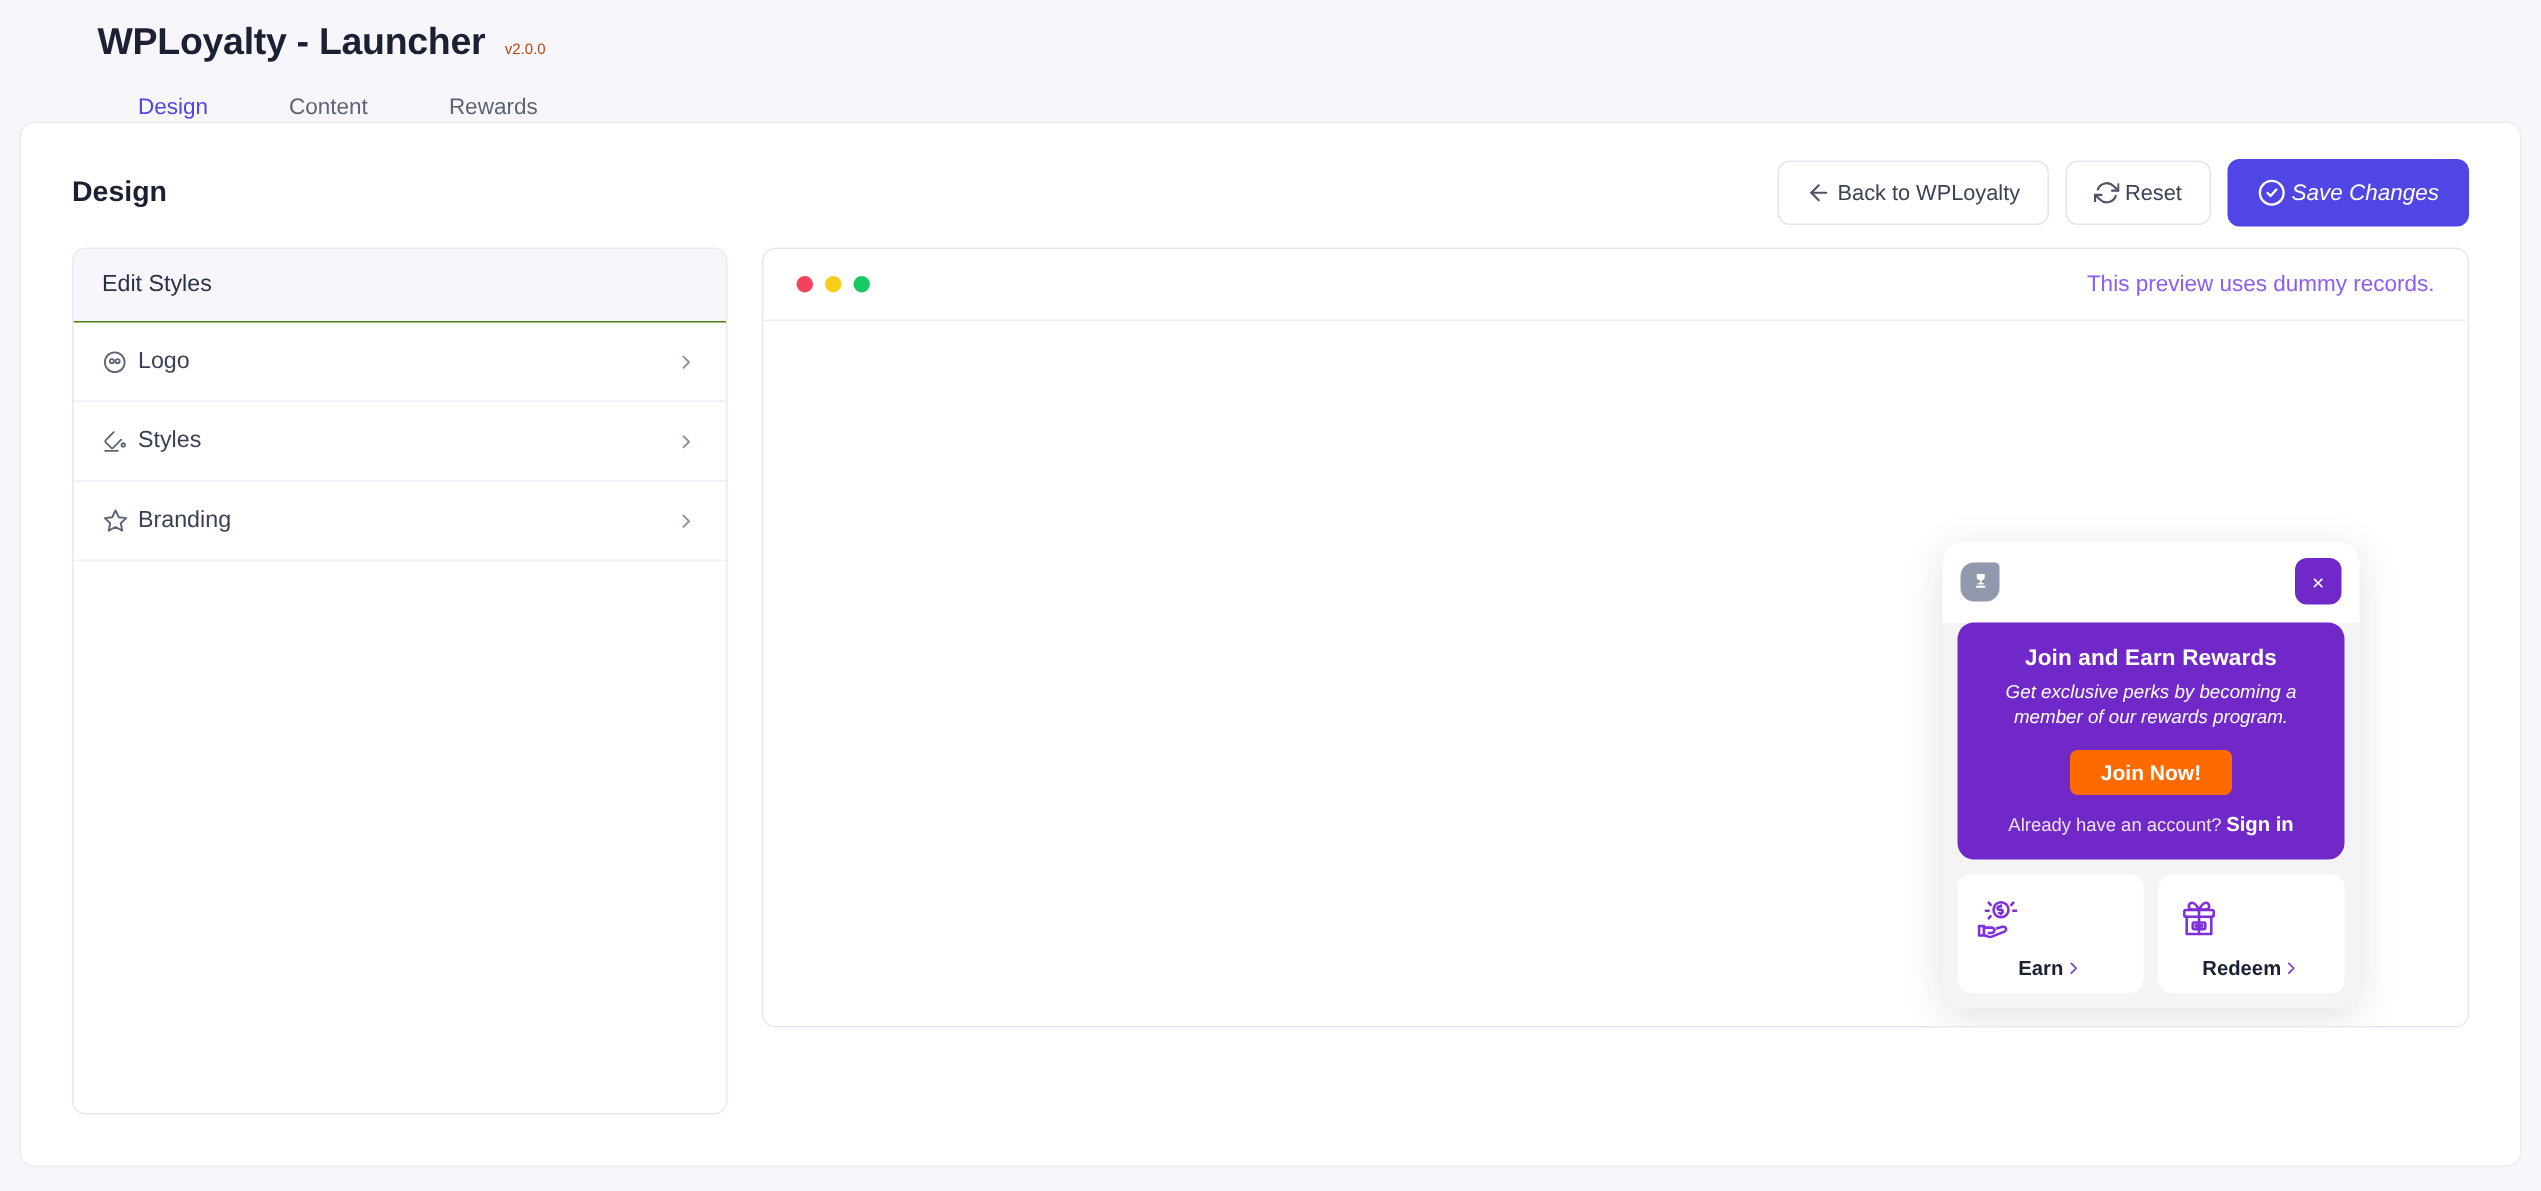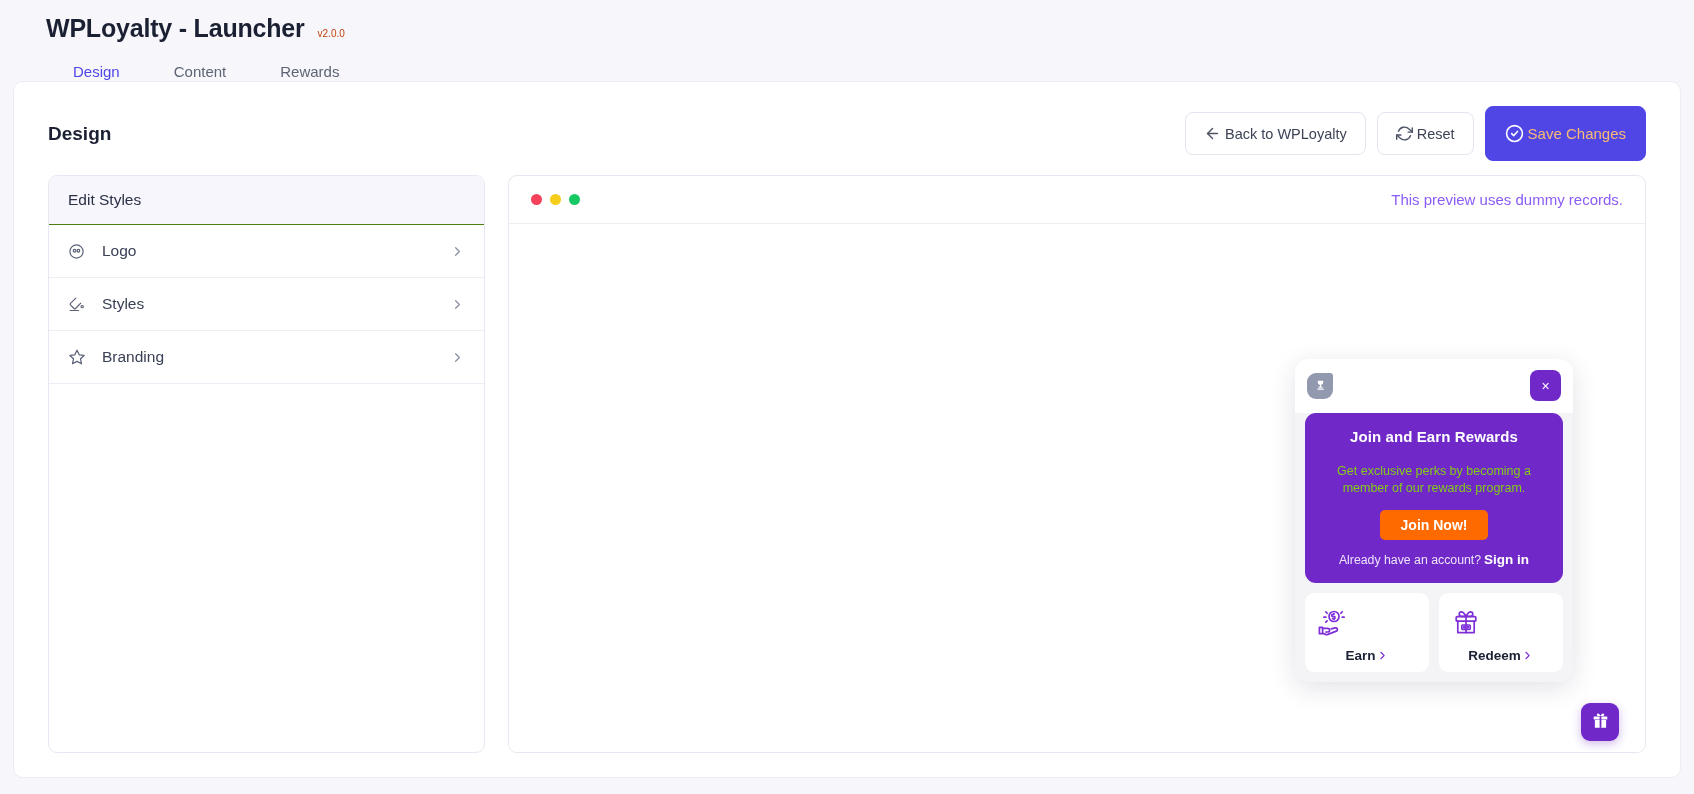--- a/index.html
+++ b/index.html
@@ -5,21 +5,21 @@
   * { box-sizing: border-box; margin: 0; padding: 0; }
   html, body {
     width: 1694px; height: 794px;
     font-family: "Liberation Sans", sans-serif;
     background: #f7f7fb;
     color: #1e2235;
     overflow: hidden;
   }
 
   
-  .app-header { padding: 14px 0 0 46px; }
+  .app-header { padding: 14px 0 0 65px; }
   .title-row { display: flex; align-items: baseline; gap: 13px; }
   .app-title { font-size: 25px; font-weight: bold; color: #1b2033; letter-spacing: -0.2px; }
   .app-version { font-size: 10px; color: #c2410c; }
 
   .tabbar { display: flex; gap: 0; margin-top: 12px; }
   .tab {
     position: relative;
     font-size: 15px; color: #5e6475;
     padding: 8px 27px 12px 27px;
     cursor: pointer; white-space: nowrap;
@@ -49,22 +49,22 @@
   .toolbar { display: flex; align-items: center; gap: 11px; }
   .btn {
     display: flex; align-items: center; gap: 4px;
     height: 43px; padding: 0 18px;
     font-size: 14.5px; border-radius: 8px;
     border: 1px solid #e4e4ef; background: #fff; color: #3d4356;
     cursor: pointer; white-space: nowrap;
   }
   .btn svg { display: block; }
   .btn-primary {
-    background: #4f46e5; border-color: #4f46e5; color: #fdba74;
-    height: 55px; padding: 0 19px; font-weight: normal; font-size: 15px;
+    background: #4f46e5; border-color: #4f46e5; color: #ffffff;
+    height: 45px; padding: 0 19px; font-weight: normal; font-size: 15px; font-style: italic;
   }
 
   
   .body-row { display: flex; gap: 23px; padding: 14px 34px 0 34px; }
 
   .sidebar {
     width: 437px; height: 578px;
     border: 1px solid #e7e7f1; border-radius: 9px;
     background: #fff; overflow: hidden;
   }
@@ -74,25 +74,25 @@
     font-size: 15.5px; color: #2b3046;
     border-bottom: 1px solid #4d7c0f;
   }
   .side-item {
     display: flex; align-items: center;
     height: 53px; padding: 0 19px;
     border-bottom: 1px solid #eeeef6;
     cursor: pointer;
   }
   .side-icon { width: 22px; display: flex; align-items: center; color: #5d6379; }
-  .side-label { flex: 1; font-size: 15.5px; color: #3a4055; margin-left: 12px; }
+  .side-label { flex: 1; font-size: 15.5px; color: #3a4055; margin-left: 2px; }
   .side-chev { color: #8b90a5; display: flex; }
 
   .preview {
-    flex: 1; height: 578px;
+    flex: 1; height: 520px;
     border: 1px solid #e7e7f1; border-radius: 9px;
     background: #fff; overflow: hidden; position: relative;
   }
   .preview-bar {
     display: flex; align-items: center; justify-content: space-between;
     height: 48px; padding: 0 22px;
     border-bottom: 1px solid #ededf4;
   }
   .dots { display: flex; gap: 8px; }
   .dot { width: 11px; height: 11px; border-radius: 50%; }
@@ -134,21 +134,21 @@
     font-size: 14px; cursor: pointer;
   }
 
   .join-card {
     background: #7028c8; color: #fff;
     border-radius: 11px;
     padding: 15px 14px 16px 14px;
     text-align: center;
   }
   .join-title { font-size: 15px; font-weight: bold; letter-spacing: 0.1px; }
-  .join-desc { font-size: 12.5px; line-height: 1.35; margin-top: 18px; color: #84cc16; }
+  .join-desc { font-size: 12.5px; line-height: 1.35; margin-top: 6px; color: #ffffff; font-style: italic; }
   .join-btn {
     display: block; width: 108px; margin: 13px auto 0 auto;
     background: #ff6a00; color: #fff;
     border: none; border-radius: 5px;
     height: 30px; font-size: 14px; font-weight: bold;
     cursor: pointer; font-family: inherit;
   }
   .join-foot { margin-top: 12px; font-size: 12.3px; color: #ede3fa; }
   .join-foot b { color: #fff; font-size: 13.5px; margin-left: 3px; }
 

